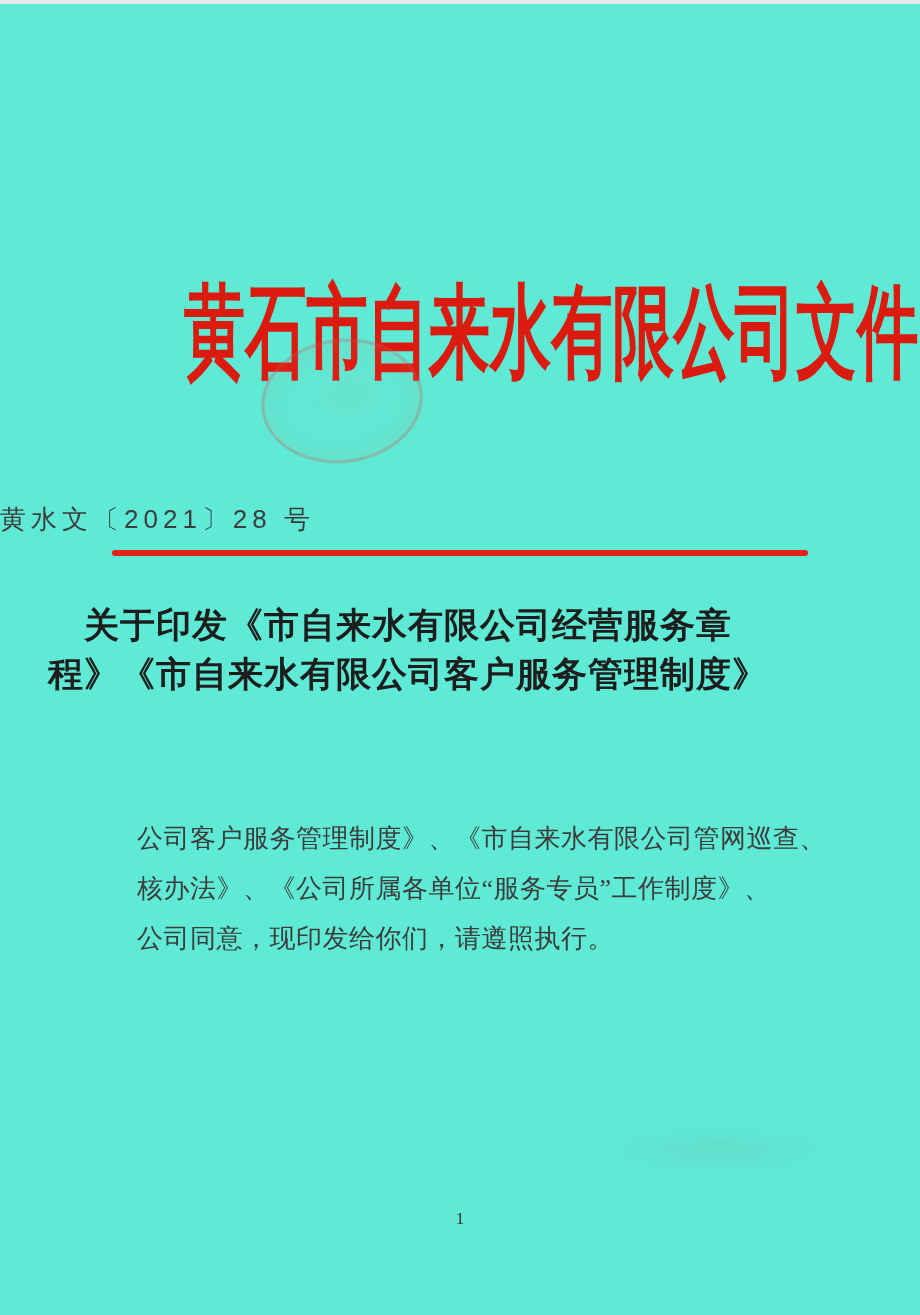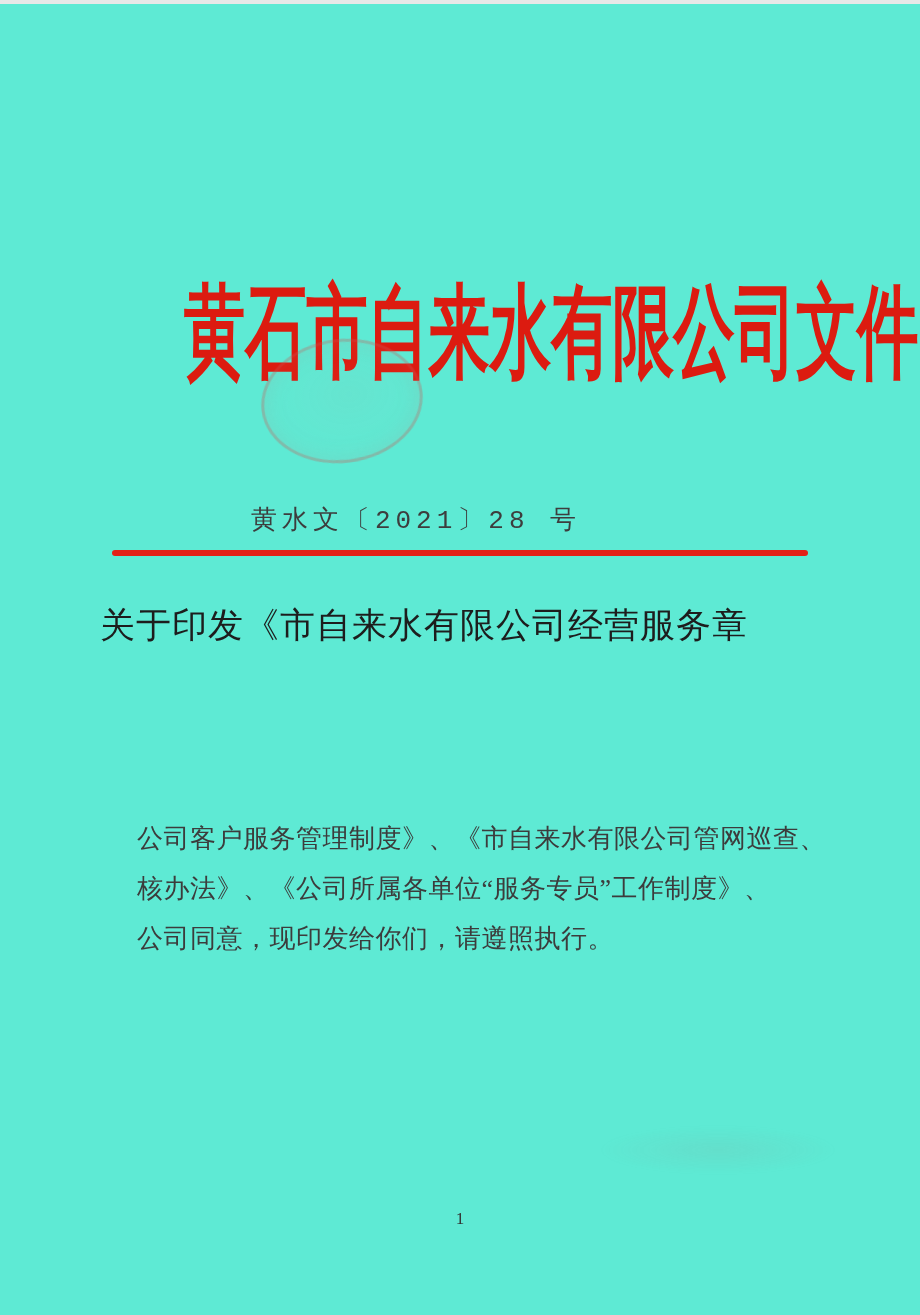--- a/index.html
+++ b/index.html
@@ -46,45 +46,44 @@
     box-shadow: inset 0 0 22px rgba(215, 120, 112, 0.14);
     filter: blur(0.6px);
     background: radial-gradient(ellipse at 55% 45%, rgba(222,140,134,0.06), rgba(222,140,134,0.02) 60%, transparent 75%);
   }
   
   .doc-number {
     position: absolute;
     top: 498px;
     left: 0;
     width: 832px;
-    text-align: center;
     font-size: 26px;
     letter-spacing: 5px;
     color: #3d3d3d;
-    font-family: Liberation Mono, monospace;
+    font-family: Liberation Sans, sans-serif;
   }
   
   .red-rule {
     position: absolute;
     left: 112px;
     top: 546px;
     width: 696px;
     height: 6px;
     background: var(--rule-red, #e22117);
     border-radius: 3px;
   }
   
   .notice-title {
     position: absolute;
     top: 597px;
-    left: 16px;
+    left: 0;
     width: 816px;
     text-align: center;
     font-family: "Liberation Serif", serif;
-    font-weight: normal;
+    font-weight: bold;
     font-size: 35px;
     line-height: 49px;
     letter-spacing: 1px;
     color: var(--title-text, #1d1d1d);
   }
   .notice-title .t-line {
     white-space: nowrap;
   }
   
   .body-block {
@@ -135,20 +134,21 @@
   <div class="org-title">黄石市自来水有限公司文件</div>
 
   <div class="seal"></div>
 
   <div class="doc-number">黄水文〔2021〕28 号</div>
 
   <div class="red-rule"></div>
 
   <div class="notice-title">
     <div class="t-line">关于印发《市自来水有限公司经营服务章</div>
+    <div class="t-line">程》《市自来水有限公司客户服务管理制度》</div>
   </div>
 
   <div class="body-block">
     <div class="b-line">公司客户服务管理制度》、《市自来水有限公司管网巡查、</div>
     <div class="b-line">核办法》、《公司所属各单位“服务专员”工作制度》、</div>
     <div class="b-line">公司同意，现印发给你们，请遵照执行。</div>
   </div>
 
   <div class="scan-artifact"></div>
 

